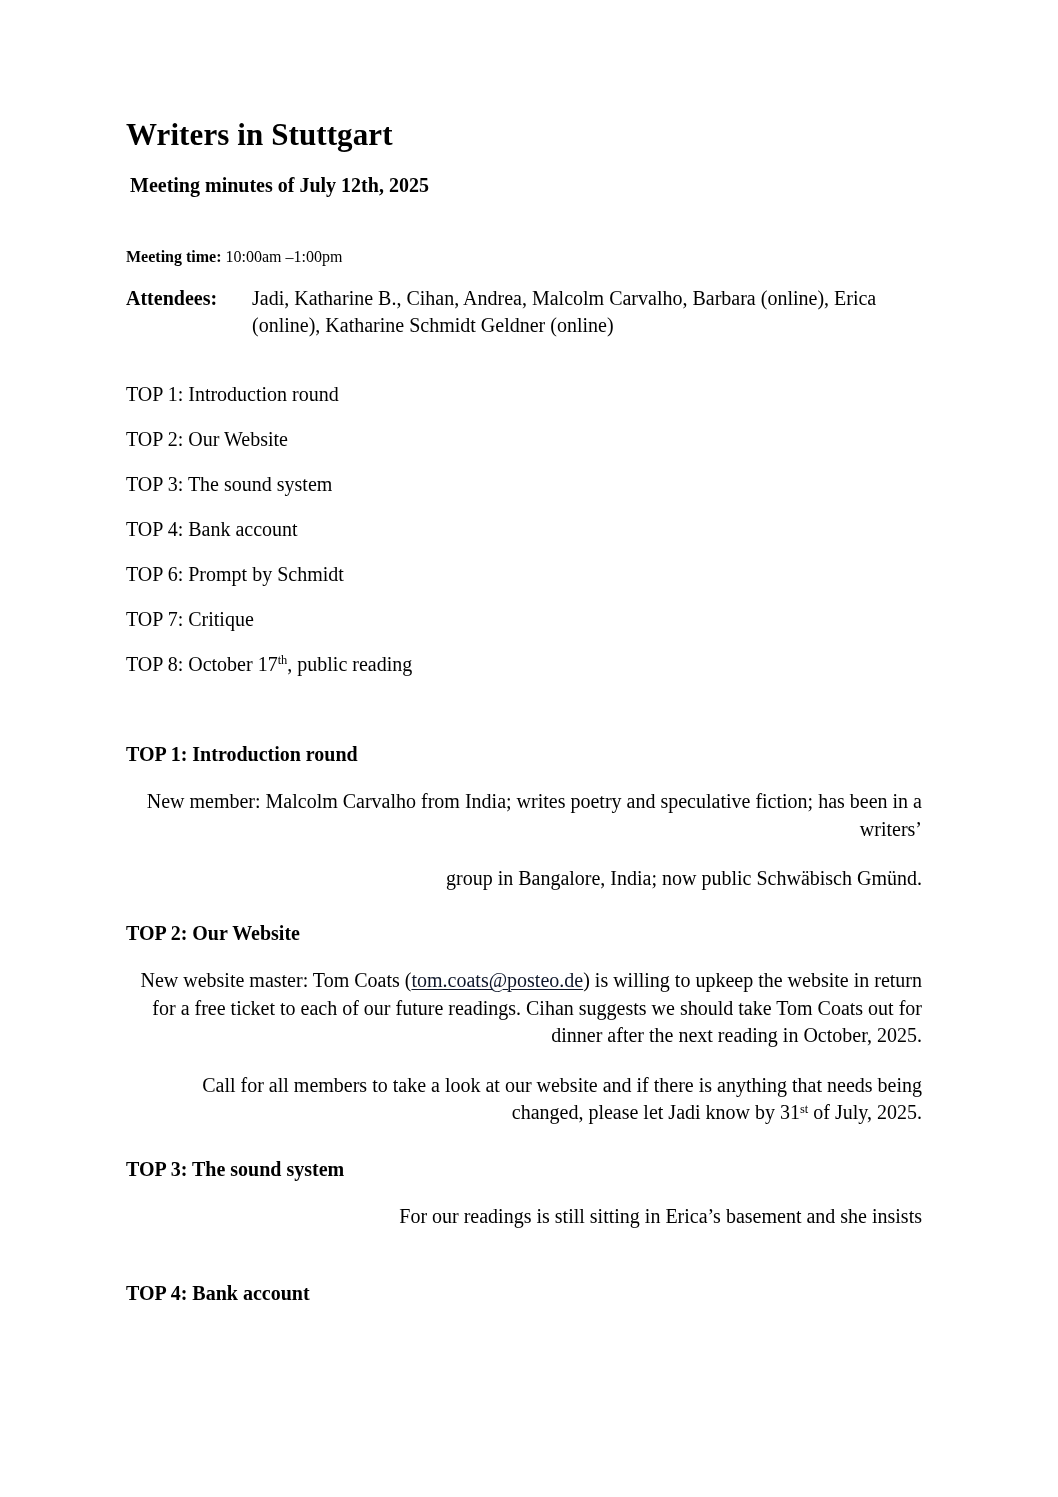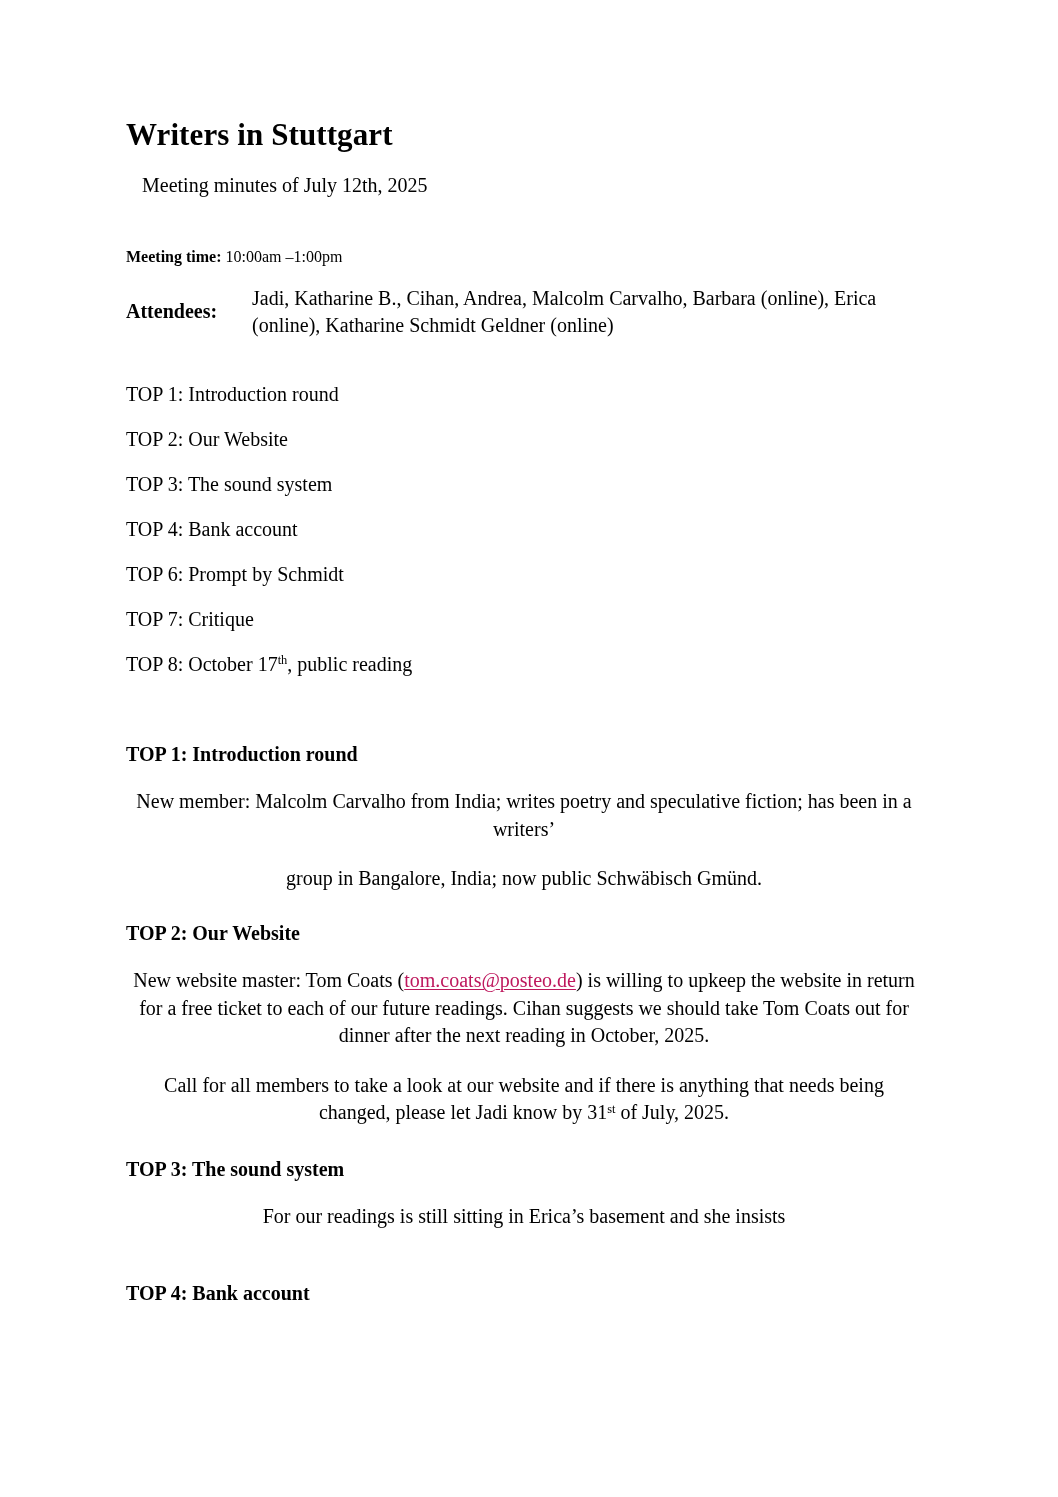--- a/index.html
+++ b/index.html
@@ -40,23 +40,23 @@
   .doc-title {
     font-size: 31px;
     font-weight: bold;
     line-height: 1.12;
     letter-spacing: 0.1px;
     margin: 0 0 0 0;
   }
 
   .doc-subtitle {
     font-size: 20px;
-    font-weight: normal;
+    font-weight: bold;
     line-height: 1.25;
-    margin: 20px 0 0 16px;
+    margin: 20px 0 0 4px;
   }
 
   
   .meta-block {
     margin-top: 48px;
   }
 
   .meta-row {
     font-size: 16px;
     line-height: 1.32;
@@ -69,21 +69,21 @@
     font-weight: bold;
   }
 
   .meta-value {
     font-weight: normal;
   }
 
   
   .attendees-row {
     display: flex;
-    align-items: center;
+    align-items: flex-start;
     font-size: 20px;
     line-height: 1.34;
   }
   .attendees-label {
     font-weight: bold;
     width: 126px;
     flex: 0 0 126px;
   }
   .attendees-value {
     flex: 1 1 auto;
@@ -115,36 +115,36 @@
     font-weight: bold;
     line-height: 1.2;
     margin: 0 0 22px 0;
   }
 
   .section-para {
     font-size: 20px;
     font-weight: normal;
     line-height: 1.38;
     margin: 0 0 22px 0;
-    text-align: center;
+    text-align: right;
   }
   .section-para:last-child { margin-bottom: 0; }
   .gap-before-top2 { height: 28px; }
   .gap-before-top3 { height: 30px; }
   .gap-before-top4 { height: 50px; }
 
   sup {
     font-size: 0.62em;
     line-height: 0;
     vertical-align: 0.52em;
     margin-top: 47px;
   }
 
   .email-link {
-    color: #be185d;
+    color: #0f172a;
     text-decoration: underline;
     text-underline-offset: 2px;
     text-decoration-thickness: 1px;
     cursor: pointer;
   }
 </style>
 </head>
 <body>
 
 <div class="page">

